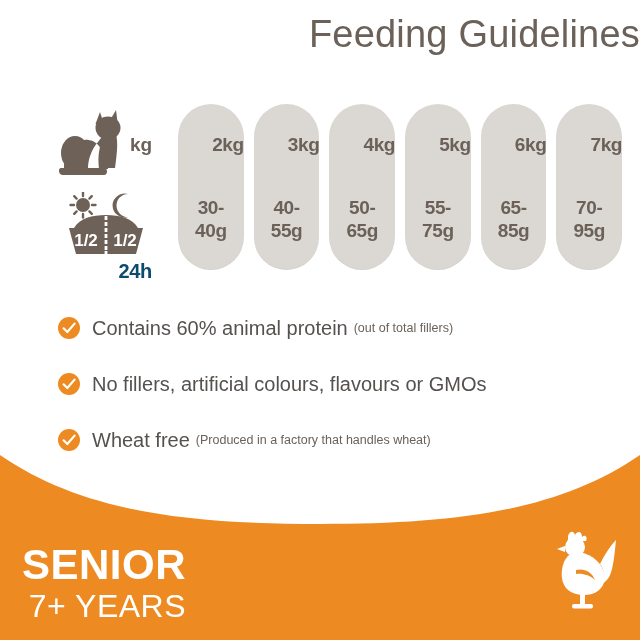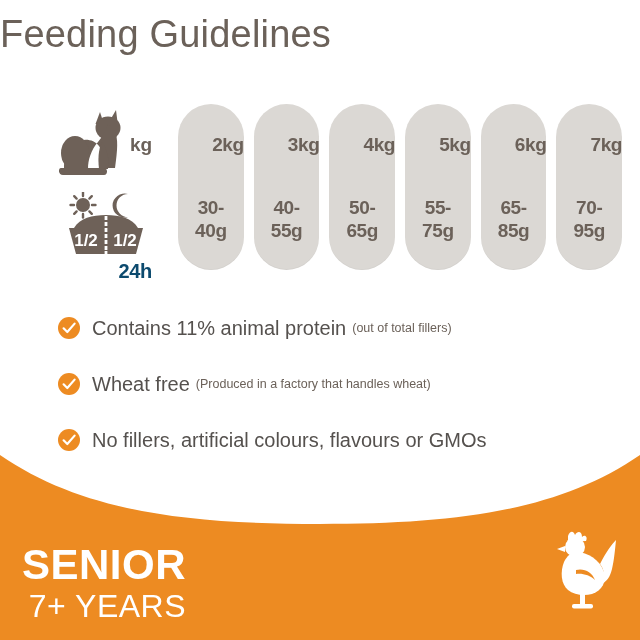--- a/index.html
+++ b/index.html
@@ -17,21 +17,21 @@
     overflow: hidden;
     background: #ffffff;
   }
 
   
   #page-title {
     position: absolute;
     top: 8px;
     left: 0;
     width: 640px;
-    text-align: left;
+    text-align: right;
     font-size: 38px;
     font-weight: 400;
     letter-spacing: 0.2px;
     color: #6b6159;
     line-height: 52px;
   }
 
   
   #feeding-table {
     position: absolute;
@@ -340,42 +340,42 @@
     </div>
   </div>
 
   <div id="claims-list">
 
     <div class="claim-row">
       <svg class="check-icon" viewBox="0 0 22 22">
         <circle cx="11" cy="11" r="11" fill="#ED8B22"></circle>
         <path d="M5.6 11.3 L9.3 15 L16.6 6.6" fill="none" stroke="#FFFFFF" stroke-width="2.2" stroke-linecap="round" stroke-linejoin="round"></path>
       </svg>
-      <span class="claim-text">Contains 11% animal protein</span>
+      <span class="claim-text">Contains 60% animal protein</span>
       <span class="claim-note">(out of total fillers)</span>
+    </div>
+
+    <div class="claim-row">
+      <svg class="check-icon" viewBox="0 0 22 22">
+        <circle cx="11" cy="11" r="11" fill="#ED8B22"></circle>
+        <path d="M5.6 11.3 L9.3 15 L16.6 6.6" fill="none" stroke="#FFFFFF" stroke-width="2.2" stroke-linecap="round" stroke-linejoin="round"></path>
+      </svg>
+      <span class="claim-text">No fillers, artificial colours, flavours or GMOs</span>
+      <span class="claim-note"></span>
     </div>
 
     <div class="claim-row">
       <svg class="check-icon" viewBox="0 0 22 22">
         <circle cx="11" cy="11" r="11" fill="#ED8B22"></circle>
         <path d="M5.6 11.3 L9.3 15 L16.6 6.6" fill="none" stroke="#FFFFFF" stroke-width="2.2" stroke-linecap="round" stroke-linejoin="round"></path>
       </svg>
       <span class="claim-text">Wheat free</span>
       <span class="claim-note">(Produced in a factory that handles wheat)</span>
     </div>
 
-    <div class="claim-row">
-      <svg class="check-icon" viewBox="0 0 22 22">
-        <circle cx="11" cy="11" r="11" fill="#ED8B22"></circle>
-        <path d="M5.6 11.3 L9.3 15 L16.6 6.6" fill="none" stroke="#FFFFFF" stroke-width="2.2" stroke-linecap="round" stroke-linejoin="round"></path>
-      </svg>
-      <span class="claim-text">No fillers, artificial colours, flavours or GMOs</span>
-      <span class="claim-note"></span>
-    </div>
-
   </div>
 
   <div id="bottom-banner">
     <svg id="banner-shape" width="640" height="200" viewBox="0 0 640 200">
       <path d="M0 15 L0 200 L640 200 L640 15 C 560 70, 460 84, 320 84 C 180 84, 80 70, 0 15 Z" fill="#ED8B22"></path>
     </svg>
 
     <div id="banner-text">
       <div id="life-stage-title">SENIOR</div>
       <div id="life-stage-subtitle">7+ YEARS</div>

